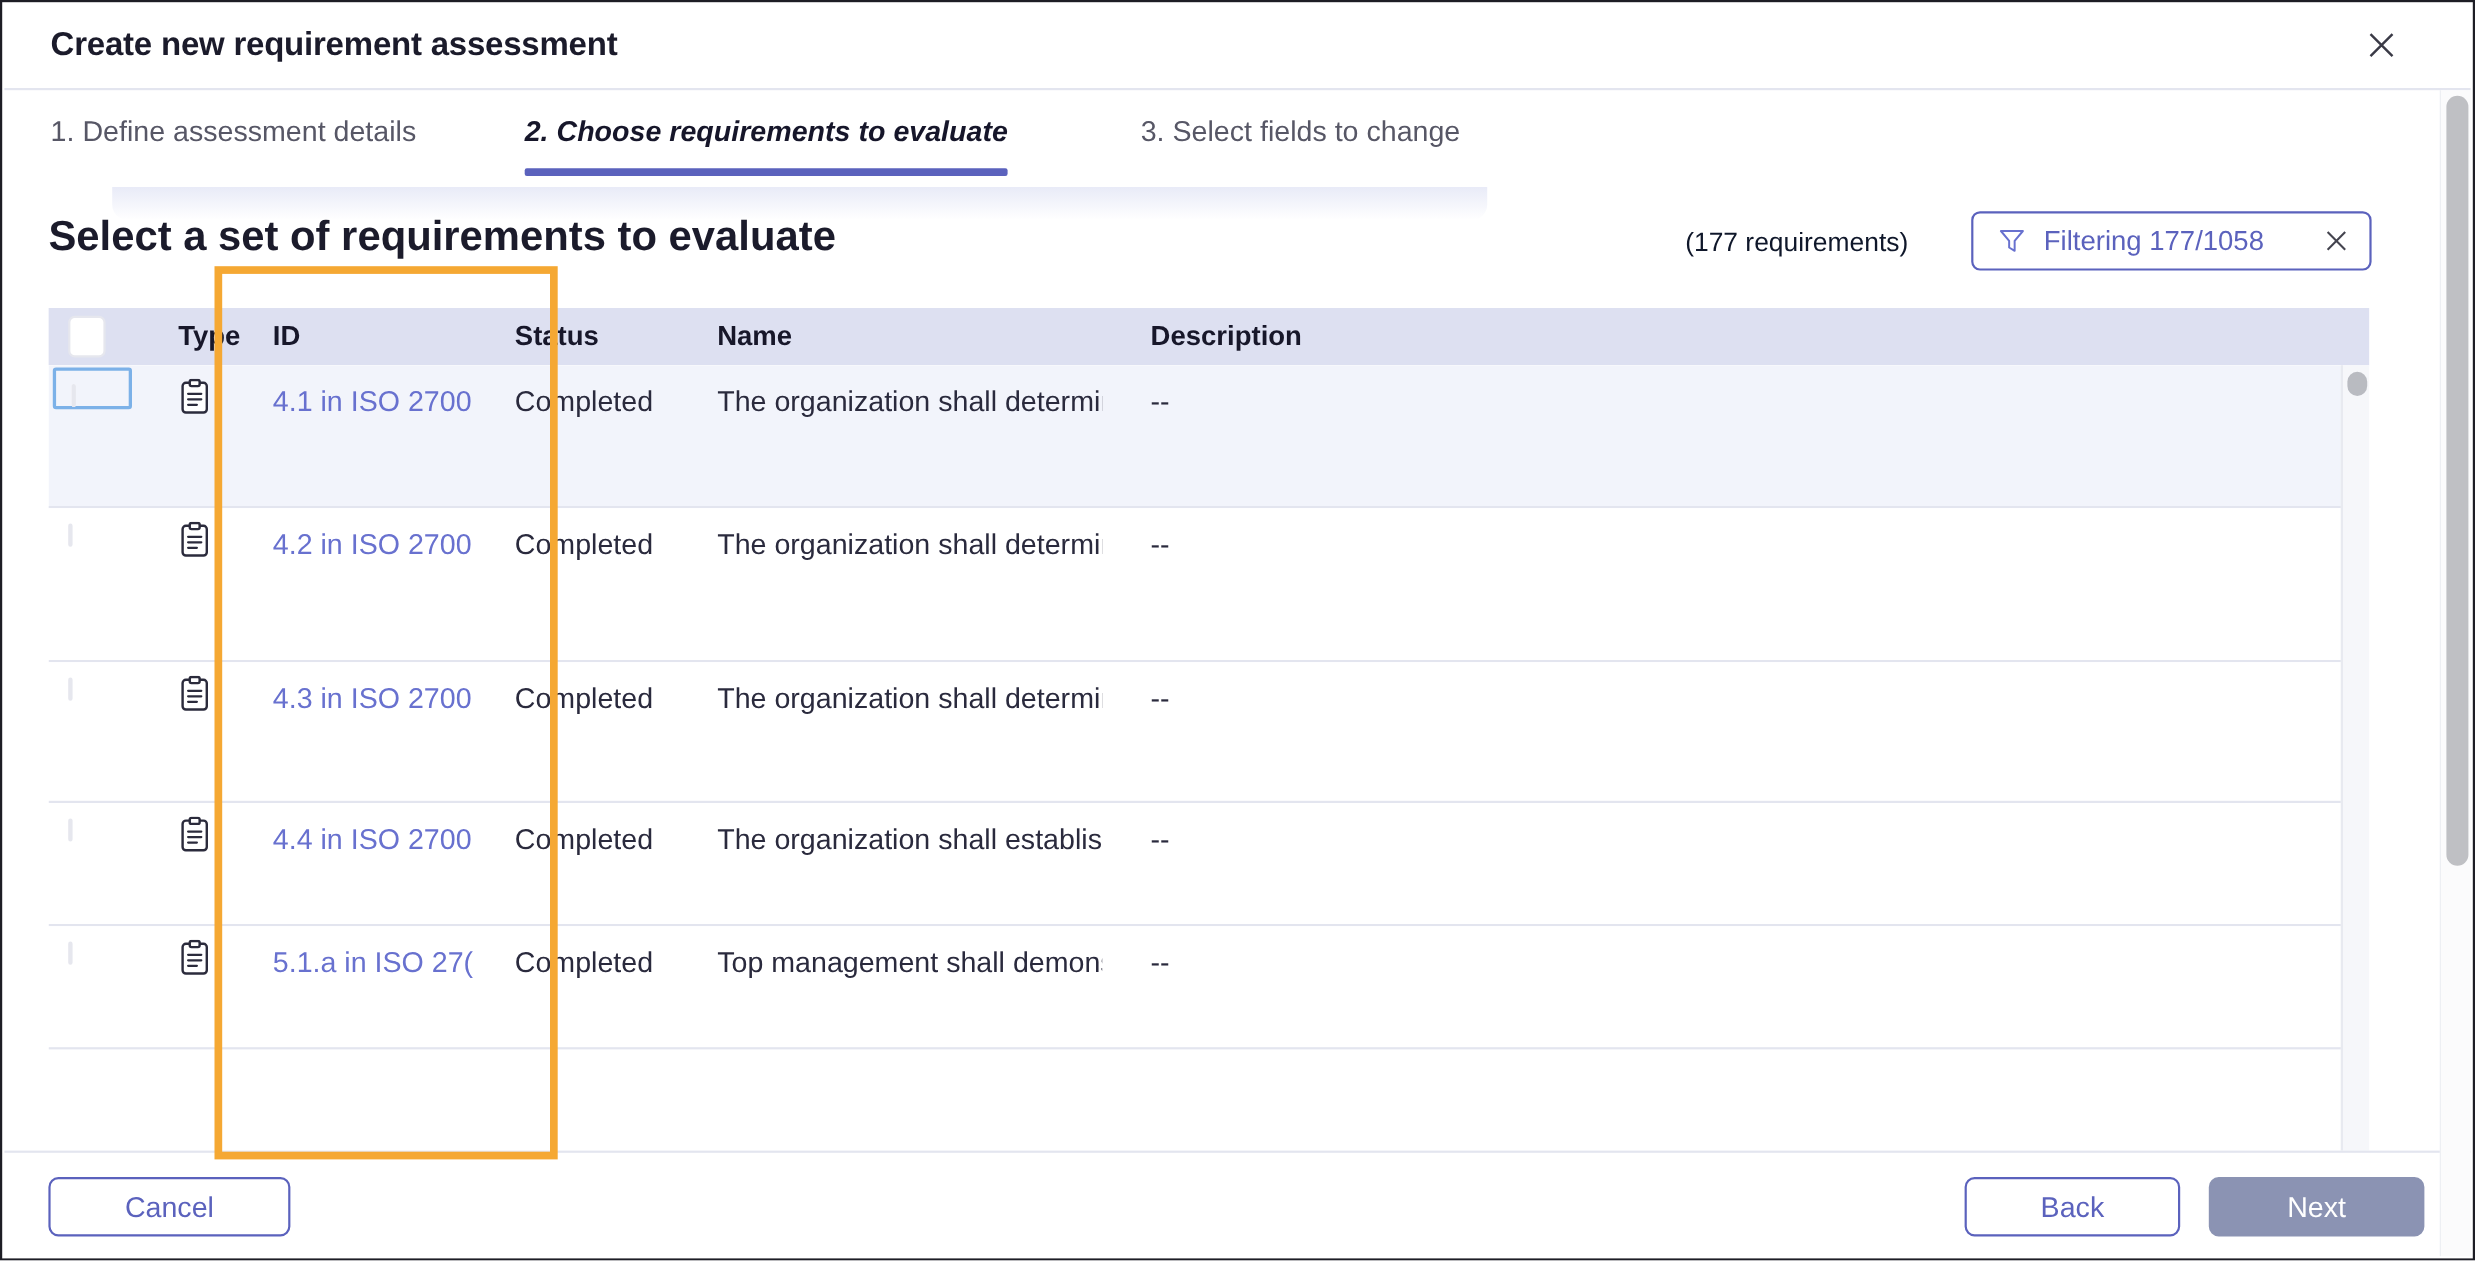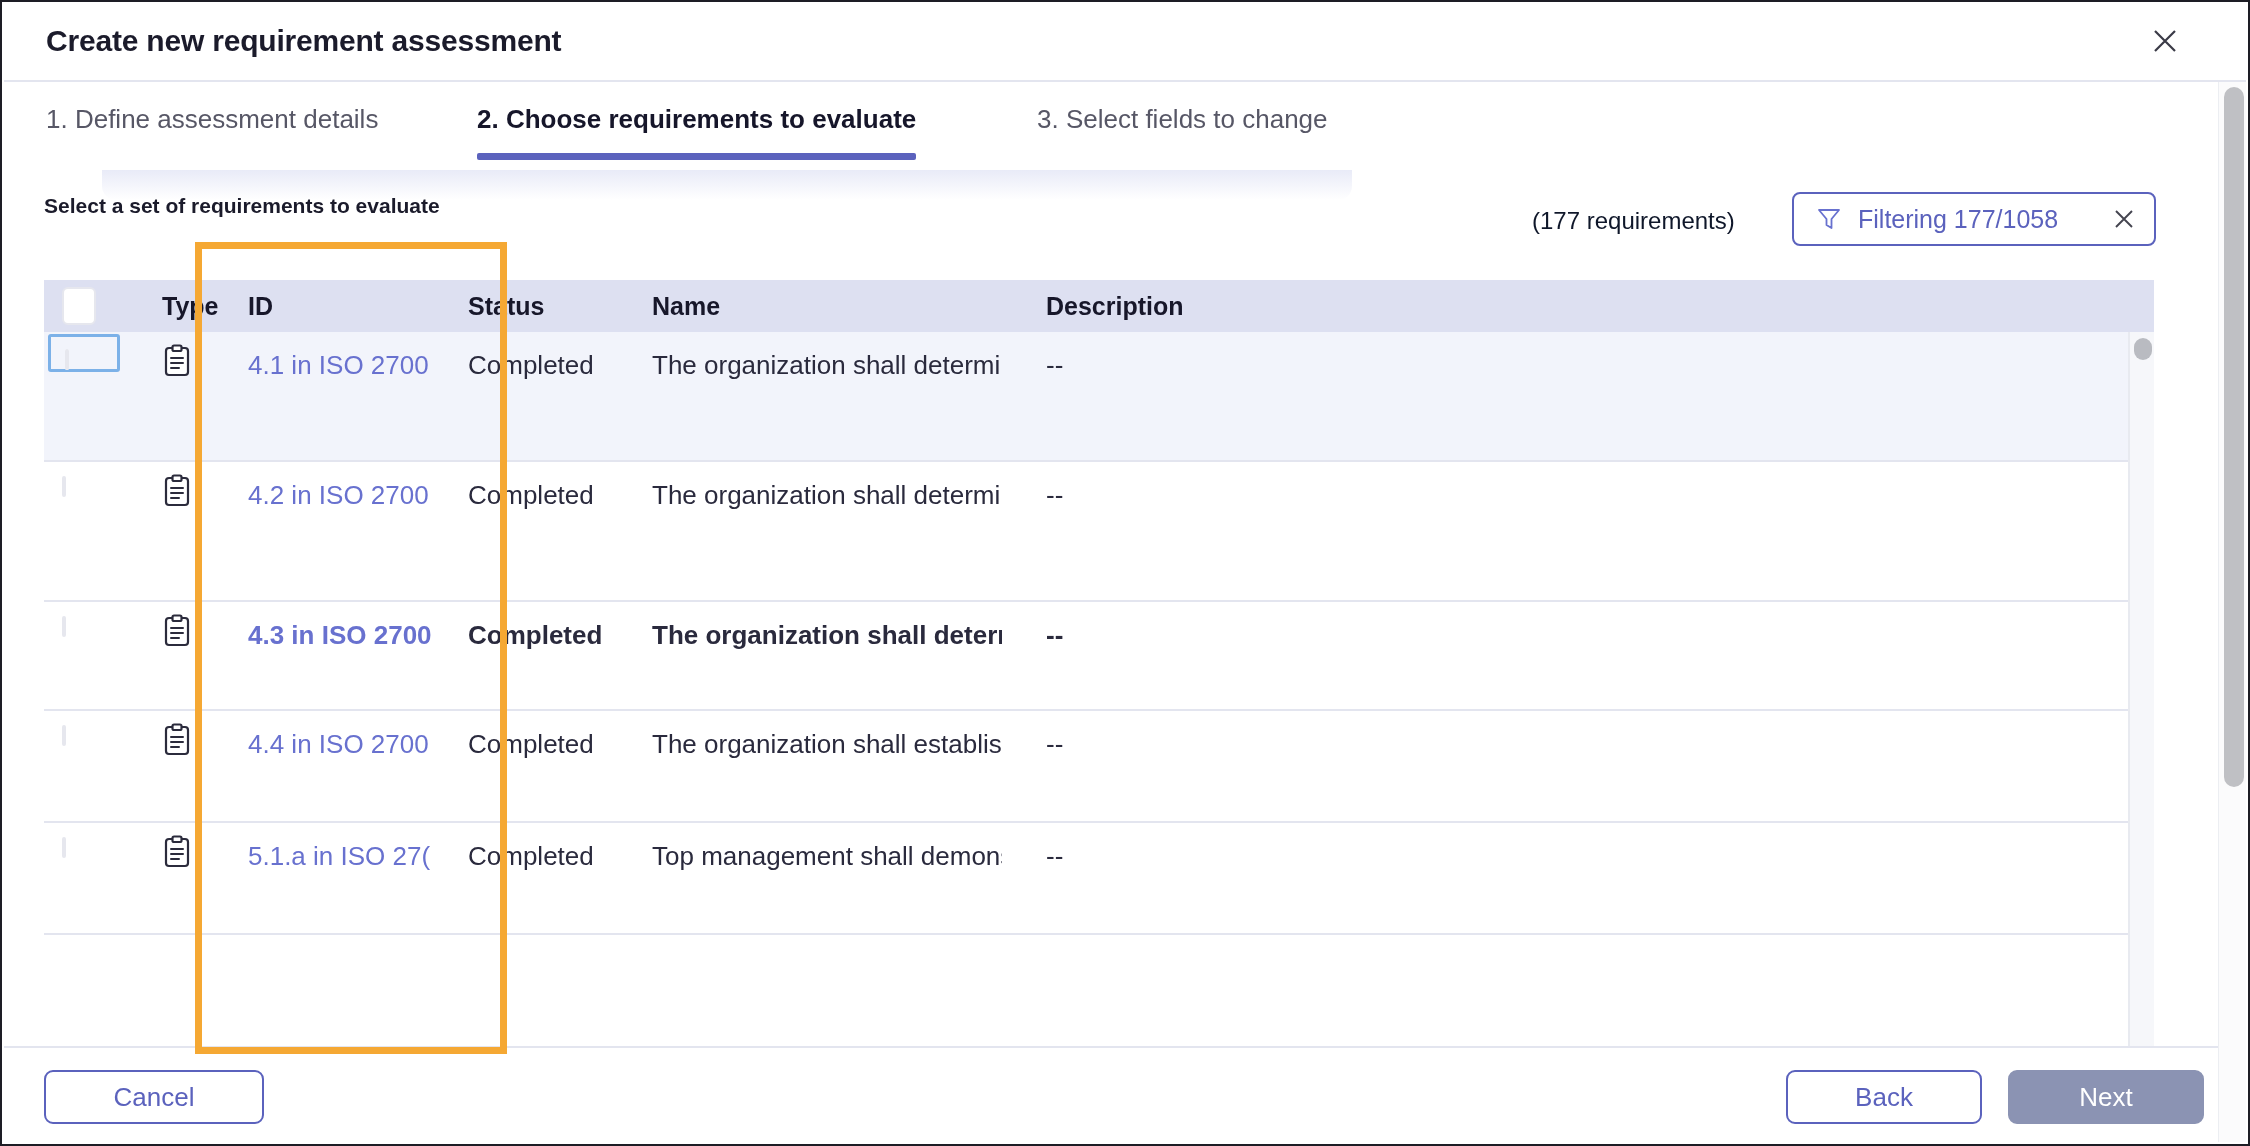--- a/index.html
+++ b/index.html
@@ -60,20 +60,21 @@
     align-items: flex-start;
     padding-top: 20px;
     font-size: 26px;
     color: #575766;
     cursor: pointer;
     white-space: nowrap;
   }
   .tab.active {
     font-weight: bold;
     color: #16162a;
+    font-style: italic;
   }
   .tab .underline {
     position: absolute;
     left: 0; right: 0;
     bottom: 10px;
     height: 7px;
     background: #5b62bd;
     border-radius: 2px;
   }
   #tab-0 { left: 42px; }
@@ -86,21 +87,21 @@
     width: 1250px; height: 30px;
     background: linear-gradient(180deg, rgba(225,228,245,0.75) 0%, rgba(255,255,255,0) 100%);
     border-radius: 0 0 14px 14px;
     pointer-events: none;
   }
 
   
   .section-title {
     position: absolute;
     left: 42px; top: 192px;
-    font-size: 21px;
+    font-size: 38px;
     font-weight: bold;
     color: #1b1b2b;
   }
   .req-count {
     position: absolute;
     left: 1530px; top: 205px;
     font-size: 24px;
     color: #0f172a;
     white-space: nowrap;
   }
@@ -353,21 +354,21 @@
           <span class="cell type-cell col-type"><svg width="30" height="34" viewBox="0 0 30 34">
               <rect x="4" y="4" width="22" height="27" rx="3" stroke="#2b2b3c" stroke-width="2.2" fill="#fff"></rect>
               <rect x="10.5" y="1.5" width="9" height="5.5" rx="1.6" stroke="#2b2b3c" stroke-width="2.2" fill="#fff"></rect>
               <path d="M9 14 H21 M9 19 H21 M9 24 H17" stroke="#2b2b3c" stroke-width="2" stroke-linecap="round"></path>
             </svg></span>
           <span class="cell id-cell col-id">4.2 in ISO 2700</span>
           <span class="cell col-status">Completed</span>
           <span class="cell name-cell col-name">The organization shall determine</span>
           <span class="cell col-desc">--</span>
         </div>
-        <div class="trow" style="height: 109px; font-weight: bold;">
+        <div class="trow" style="height: 128px;">
           <div class="chkcell"><span class="chk"></span></div>
           <span class="cell type-cell col-type"><svg width="30" height="34" viewBox="0 0 30 34">
               <rect x="4" y="4" width="22" height="27" rx="3" stroke="#2b2b3c" stroke-width="2.2" fill="#fff"></rect>
               <rect x="10.5" y="1.5" width="9" height="5.5" rx="1.6" stroke="#2b2b3c" stroke-width="2.2" fill="#fff"></rect>
               <path d="M9 14 H21 M9 19 H21 M9 24 H17" stroke="#2b2b3c" stroke-width="2" stroke-linecap="round"></path>
             </svg></span>
           <span class="cell id-cell col-id">4.3 in ISO 2700</span>
           <span class="cell col-status">Completed</span>
           <span class="cell name-cell col-name">The organization shall determine</span>
           <span class="cell col-desc">--</span>

